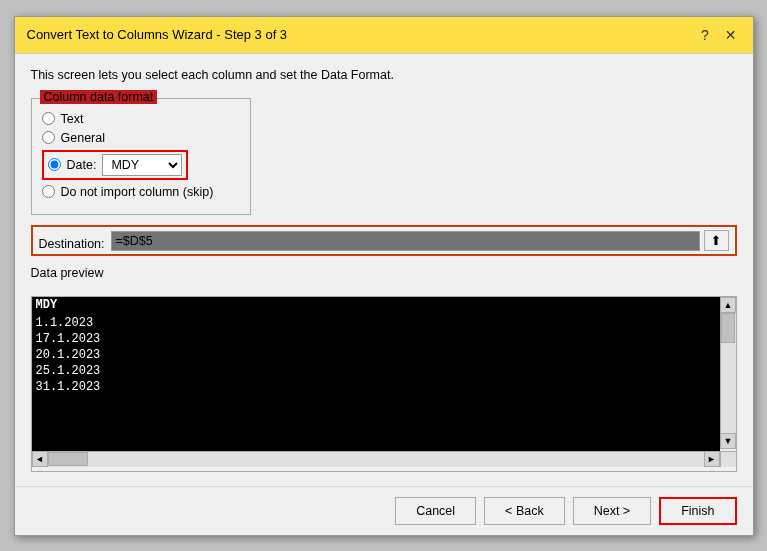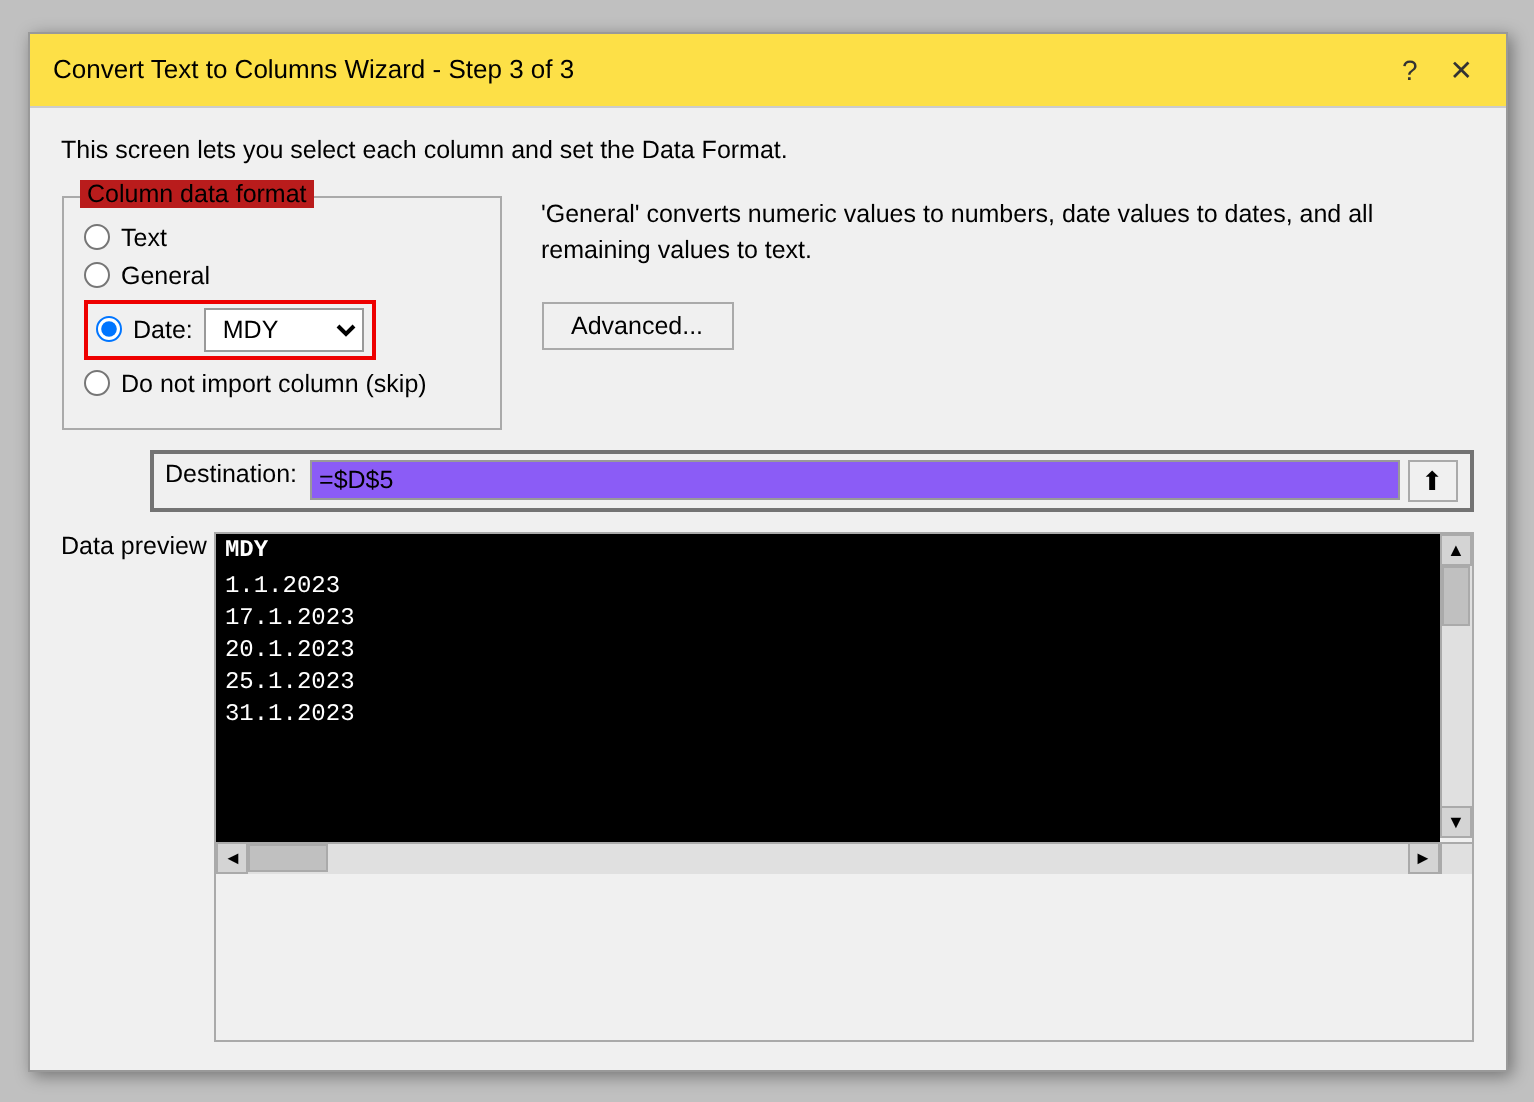--- a/index.html
+++ b/index.html
@@ -118,53 +118,53 @@
     .advanced-btn {
       margin-top: 16px;
       border: 1px solid #aaa;
       background: #f0f0f0;
       padding: 4px 14px;
       font-size: 12.5px;
       cursor: pointer;
     }
     .destination-row {
       display: flex;
-      align-items: flex-start;
+      align-items: flex-end;
       gap: 0;
-      border: 2px solid #737373;
+      border: 2px solid #c2410c;
       padding: 3px 6px;
       background: #f0f0f0;
-      margin-left: 44px;
     }
     .dest-label {
       font-size: 12.5px;
       color: #000;
       white-space: nowrap;
       margin-right: 6px;
     }
     .dest-input {
       flex: 1;
       border: 1px solid #999;
       padding: 2px 4px;
       font-size: 12.5px;
-      background: #8b5cf6;
+      background: #737373;
       outline: none;
     }
     .dest-collapse-btn {
       border: 1px solid #aaa;
       background: #f0f0f0;
       margin-left: 4px;
       padding: 2px 6px;
       cursor: pointer;
       font-size: 13px;
     }
     .preview-section {
       flex: 1;
       display: flex;
-      gap: 4px;
+      flex-direction: column;
+      gap: 16px;
     }
     .preview-label {
       font-size: 12.5px;
       color: #000;
     }
     .preview-outer {
       border: 1px solid #aaa;
       background: #f0f0f0;
       flex: 1;
       overflow: hidden;
@@ -352,24 +352,20 @@
             </div>
           </div>
 
           <div class="radio-row">
             <input type="radio" name="colformat" id="skip" style="">
             <label class="radio-label" for="skip">Do not import column (skip)</label>
           </div>
         </div>
       </div>
 
-      <div class="right-panel">
-        <div class="info-text">'General' converts numeric values to numbers, date values to dates, and all remaining values to text.</div>
-        <button class="advanced-btn">Advanced...</button>
-      </div>
     </div>
 
     <div class="destination-row">
       <span class="dest-label">Destination:</span>
       <input type="text" class="dest-input" value="=$D$5" style="">
       <button class="dest-collapse-btn">⬆</button>
     </div>
 
     <div class="preview-section">
       <div class="preview-label">Data preview</div>
@@ -400,13 +396,19 @@
             </div>
             <div class="scrollbar-arrow-h">►</div>
           </div>
 
           <div class="corner-box"></div>
         </div>
       </div>
     </div>
   </div>
 
+  <div class="footer">
+    <button class="footer-btn">Cancel</button>
+    <button class="footer-btn">&lt; Back</button>
+    <button class="footer-btn">Next &gt;</button>
+    <button class="footer-btn finish">Finish</button>
+  </div>
 </div>
 
 </body></html>

